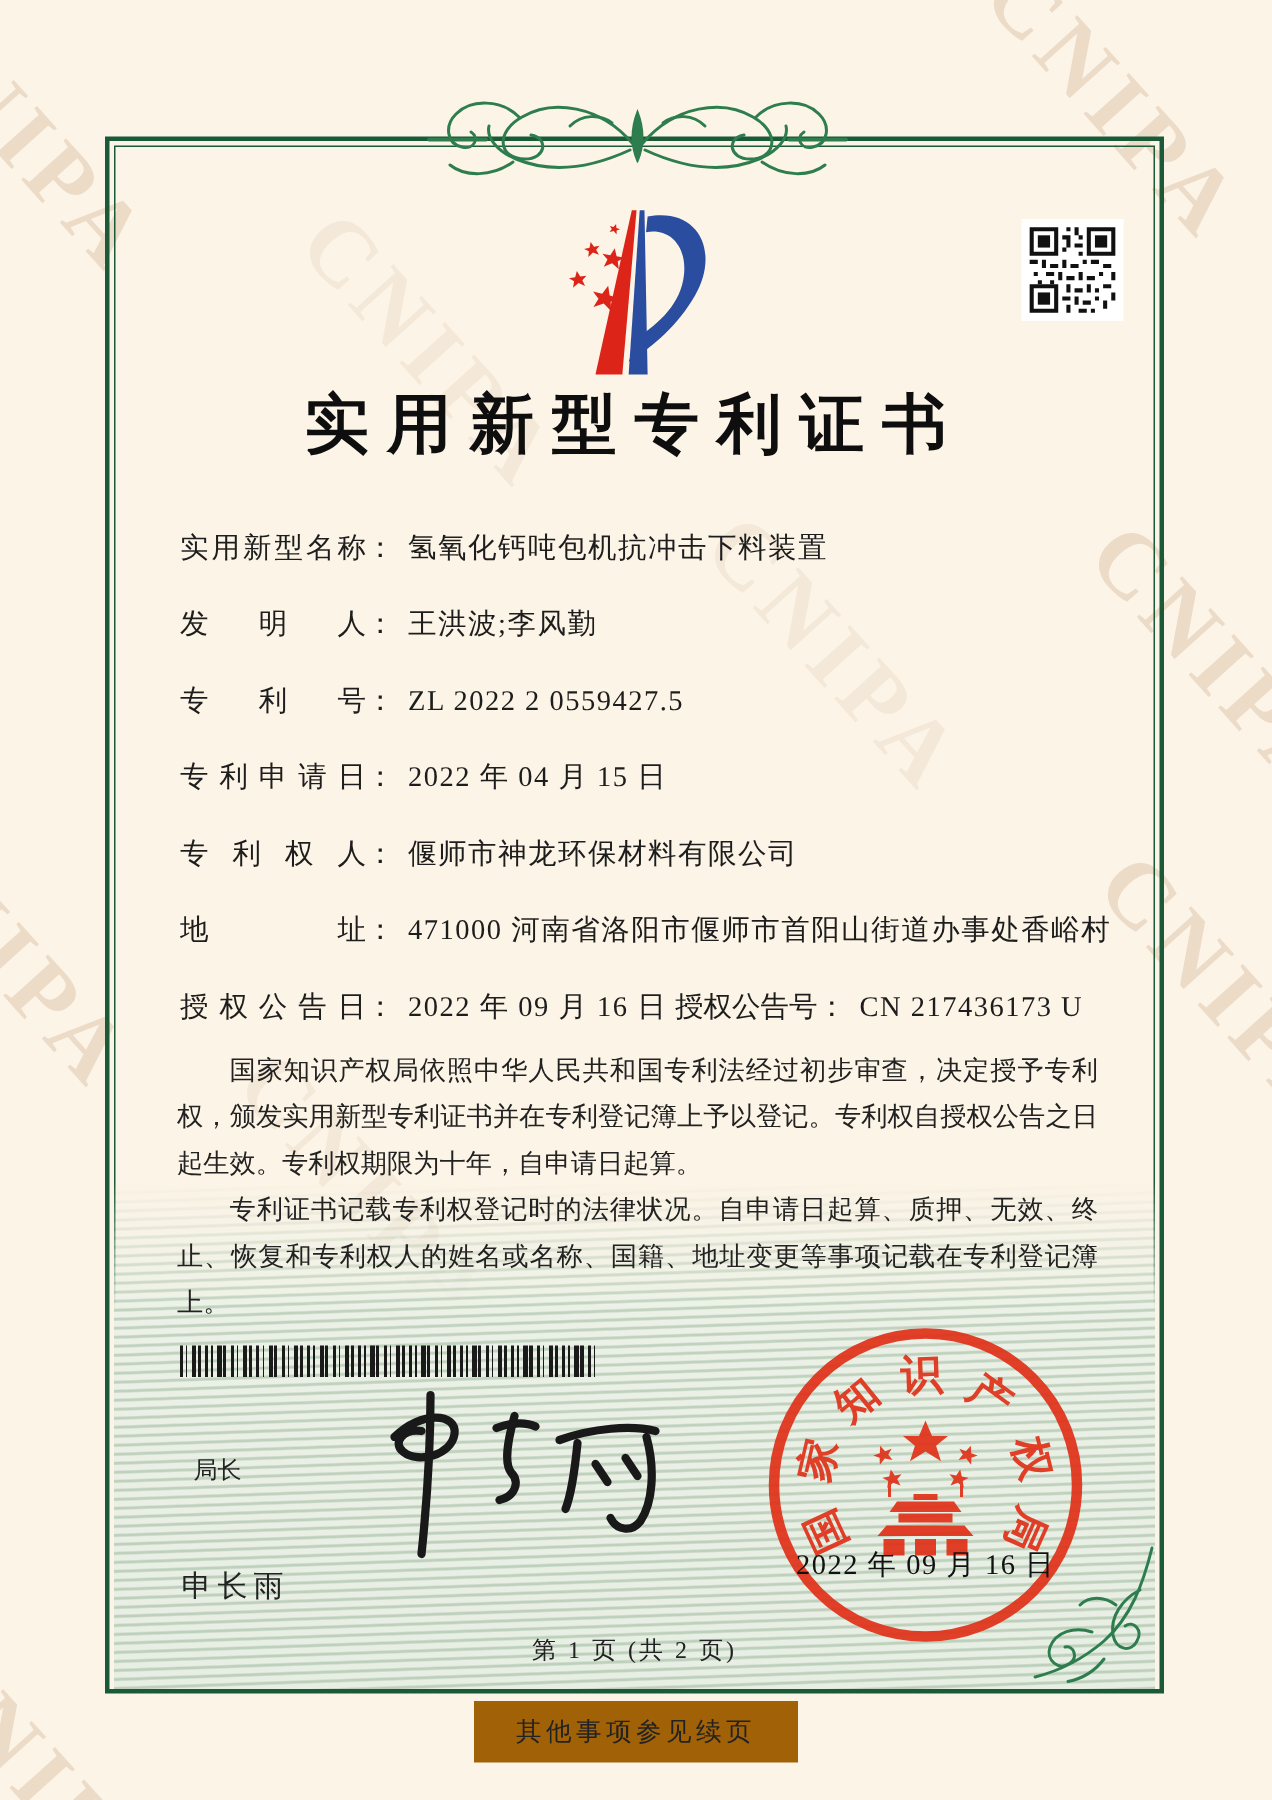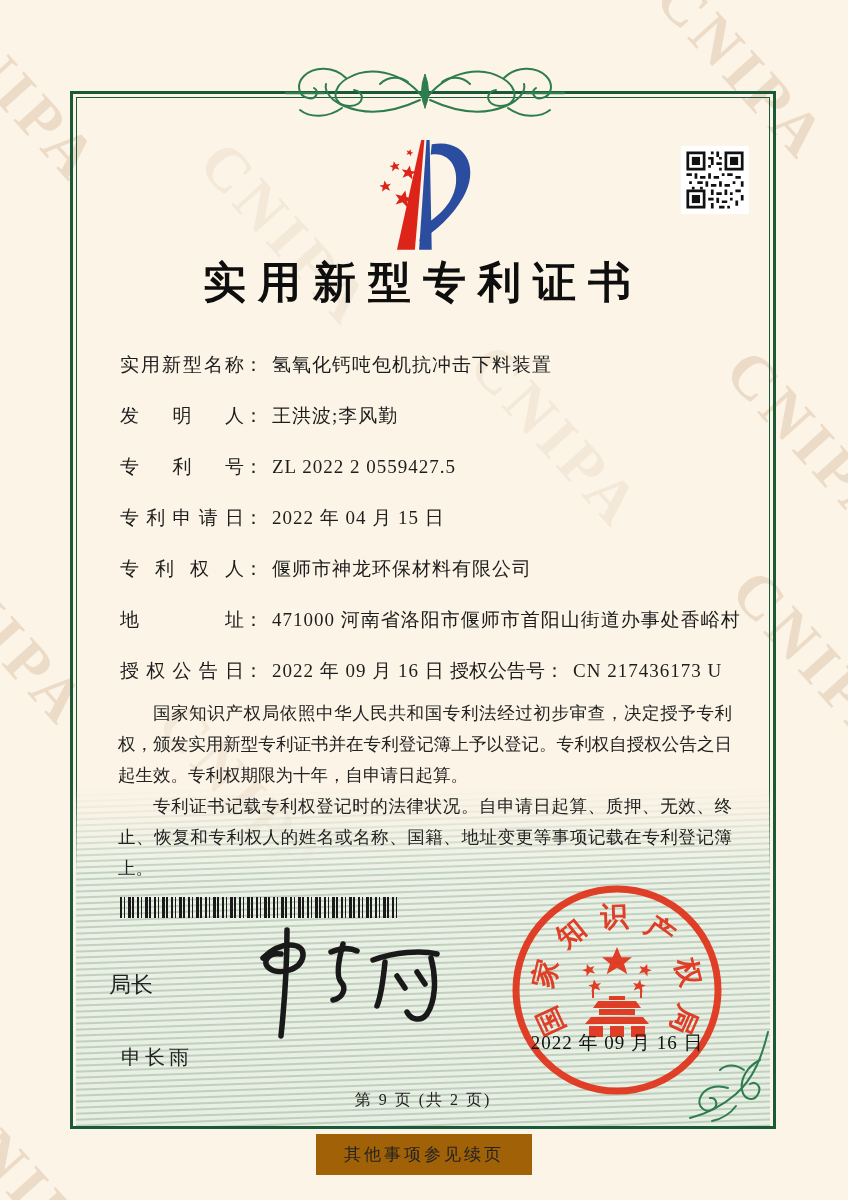--- a/index.html
+++ b/index.html
@@ -64,21 +64,21 @@
   }
   .body-text p{margin:0; text-indent:2em;}
   .barcode{
     position:absolute; left:120px; top:897px; width:278px; height:21px;
     background:repeating-linear-gradient(90deg,
       #1a1a1a 0 2px, transparent 2px 4px,
       #1a1a1a 4px 5px, transparent 5px 8px,
       #1a1a1a 8px 11px, transparent 11px 12px,
       #1a1a1a 12px 14px, transparent 14px 17px);
   }
-  .director-title{position:absolute; left:109px; top:970px; font-size:22px;
+  .director-title{position:absolute; left:129px; top:970px; font-size:16px;
     font-family:"Liberation Sans","DejaVu Sans",sans-serif; color:#222;}
   .director-name{position:absolute; left:121px; top:1008px; font-size:20px;
     letter-spacing:4px;
     font-family:"Liberation Sans","DejaVu Sans",sans-serif; color:#222;margin-top:36px;}
   .signature{position:absolute; left:235px; top:918px;}
   .seal{position:absolute; left:505px; top:878px;}
   .seal-date{
     position:absolute; left:507px; top:1030px; width:220px; text-align:center;
     font-size:19px; letter-spacing:1px; color:#111;
   }
@@ -267,17 +267,17 @@
       <rect x="84" y="148" width="14" height="11"></rect>
       <rect x="105" y="148" width="14" height="11"></rect>
       <rect x="126" y="148" width="14" height="11"></rect>
       <rect x="87" y="110" width="2" height="10"></rect>
       <rect x="135" y="110" width="2" height="10"></rect>
     </g>
   </svg>
 
   <div class="seal-date">2022 年 09 月 16 日</div>
 
-  <div class="page-info">第 9 页 (共 2 页)</div>
+  <div class="page-info">第 1 页 (共 2 页)</div>
 
   <div class="cont-note">其他事项参见续页</div>
 
 </div>
 
 </body></html>

